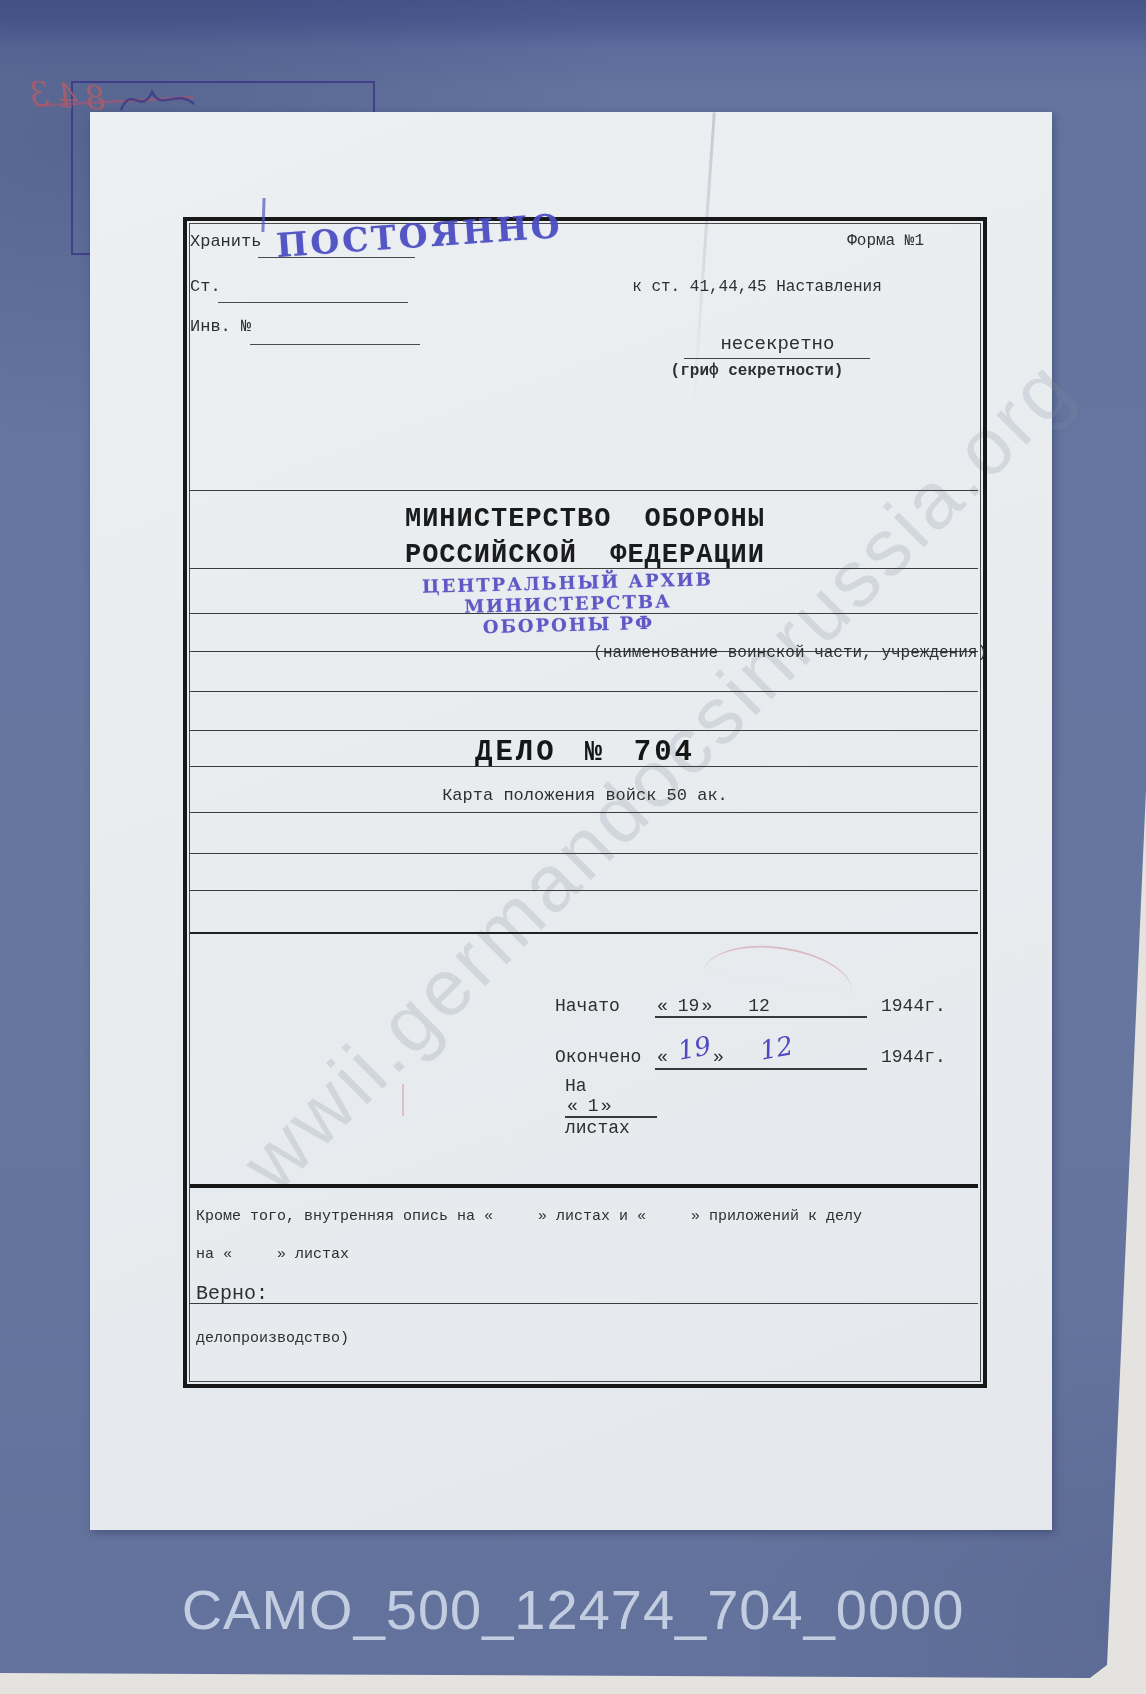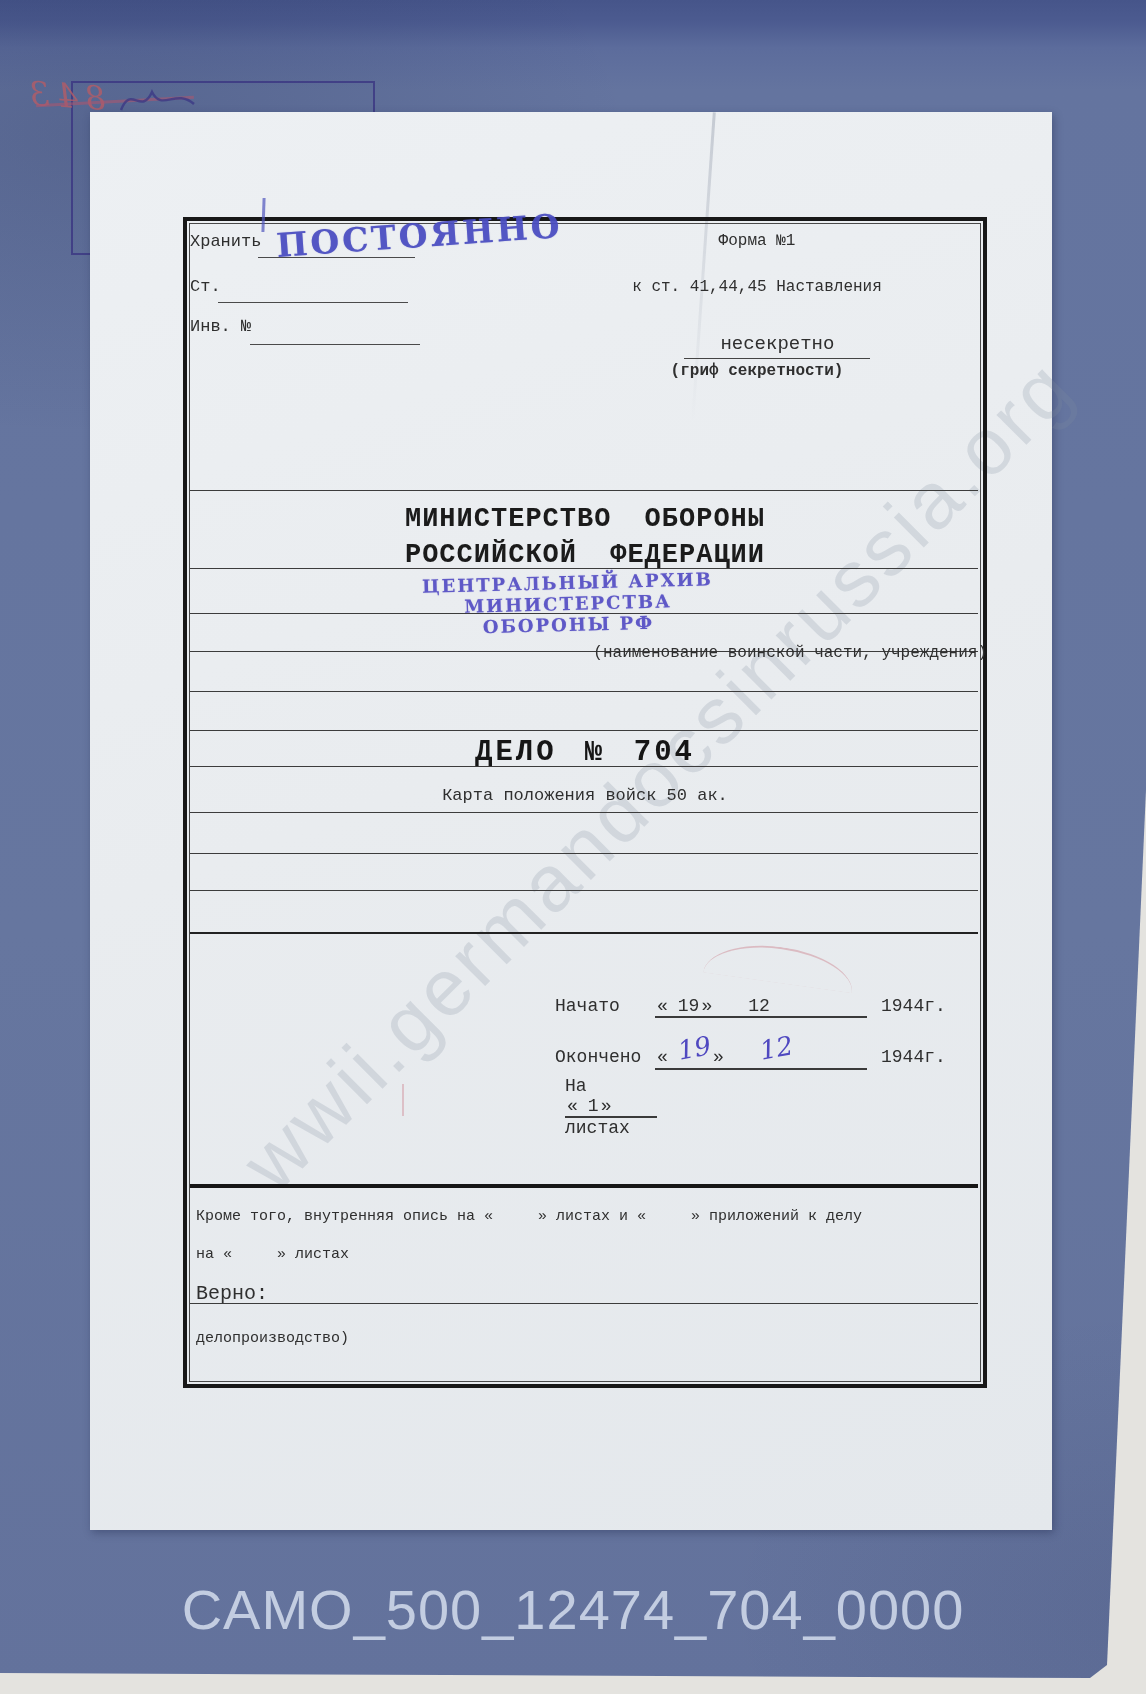--- a/index.html
+++ b/index.html
@@ -154,21 +154,21 @@
   <div class="t" style="left:100px;top:120px;">Хранить</div>
   <div class="uline" style="left:168px;top:145px;width:157px;"></div>
   <div class="stamp-keep">ПОСТОЯННО</div>
 
   <div class="t" style="left:100px;top:165px;">Ст.</div>
   <div class="uline" style="left:128px;top:190px;width:190px;"></div>
 
   <div class="t" style="left:100px;top:205px;">Инв. №</div>
   <div class="uline" style="left:160px;top:232px;width:170px;"></div>
 
-  <div class="t small" style="left:500px;top:120px;width:334px;text-align:center;">Форма №1</div>
+  <div class="t small" style="left:500px;top:120px;width:334px;text-align:right;">Форма №1</div>
   <div class="t small" style="left:500px;top:166px;width:334px;text-align:center;">к ст. 41,44,45 Наставления</div>
   <div class="t" style="left:500px;top:202px;width:334px;text-align:center;">
     <span style="display:inline-block;font-size:19px;border-bottom:1px solid #444;padding:0 36px 3px;">несекретно</span>
   </div>
   <div class="t small" style="left:500px;top:250px;width:334px;text-align:center;font-weight:bold;">(гриф секретности)</div>
 
   <div class="rule" style="top:378px;"></div>
   <div class="rule" style="top:456px;"></div>
   <div class="rule" style="top:501px;"></div>
   <div class="rule" style="top:539px;"></div>

